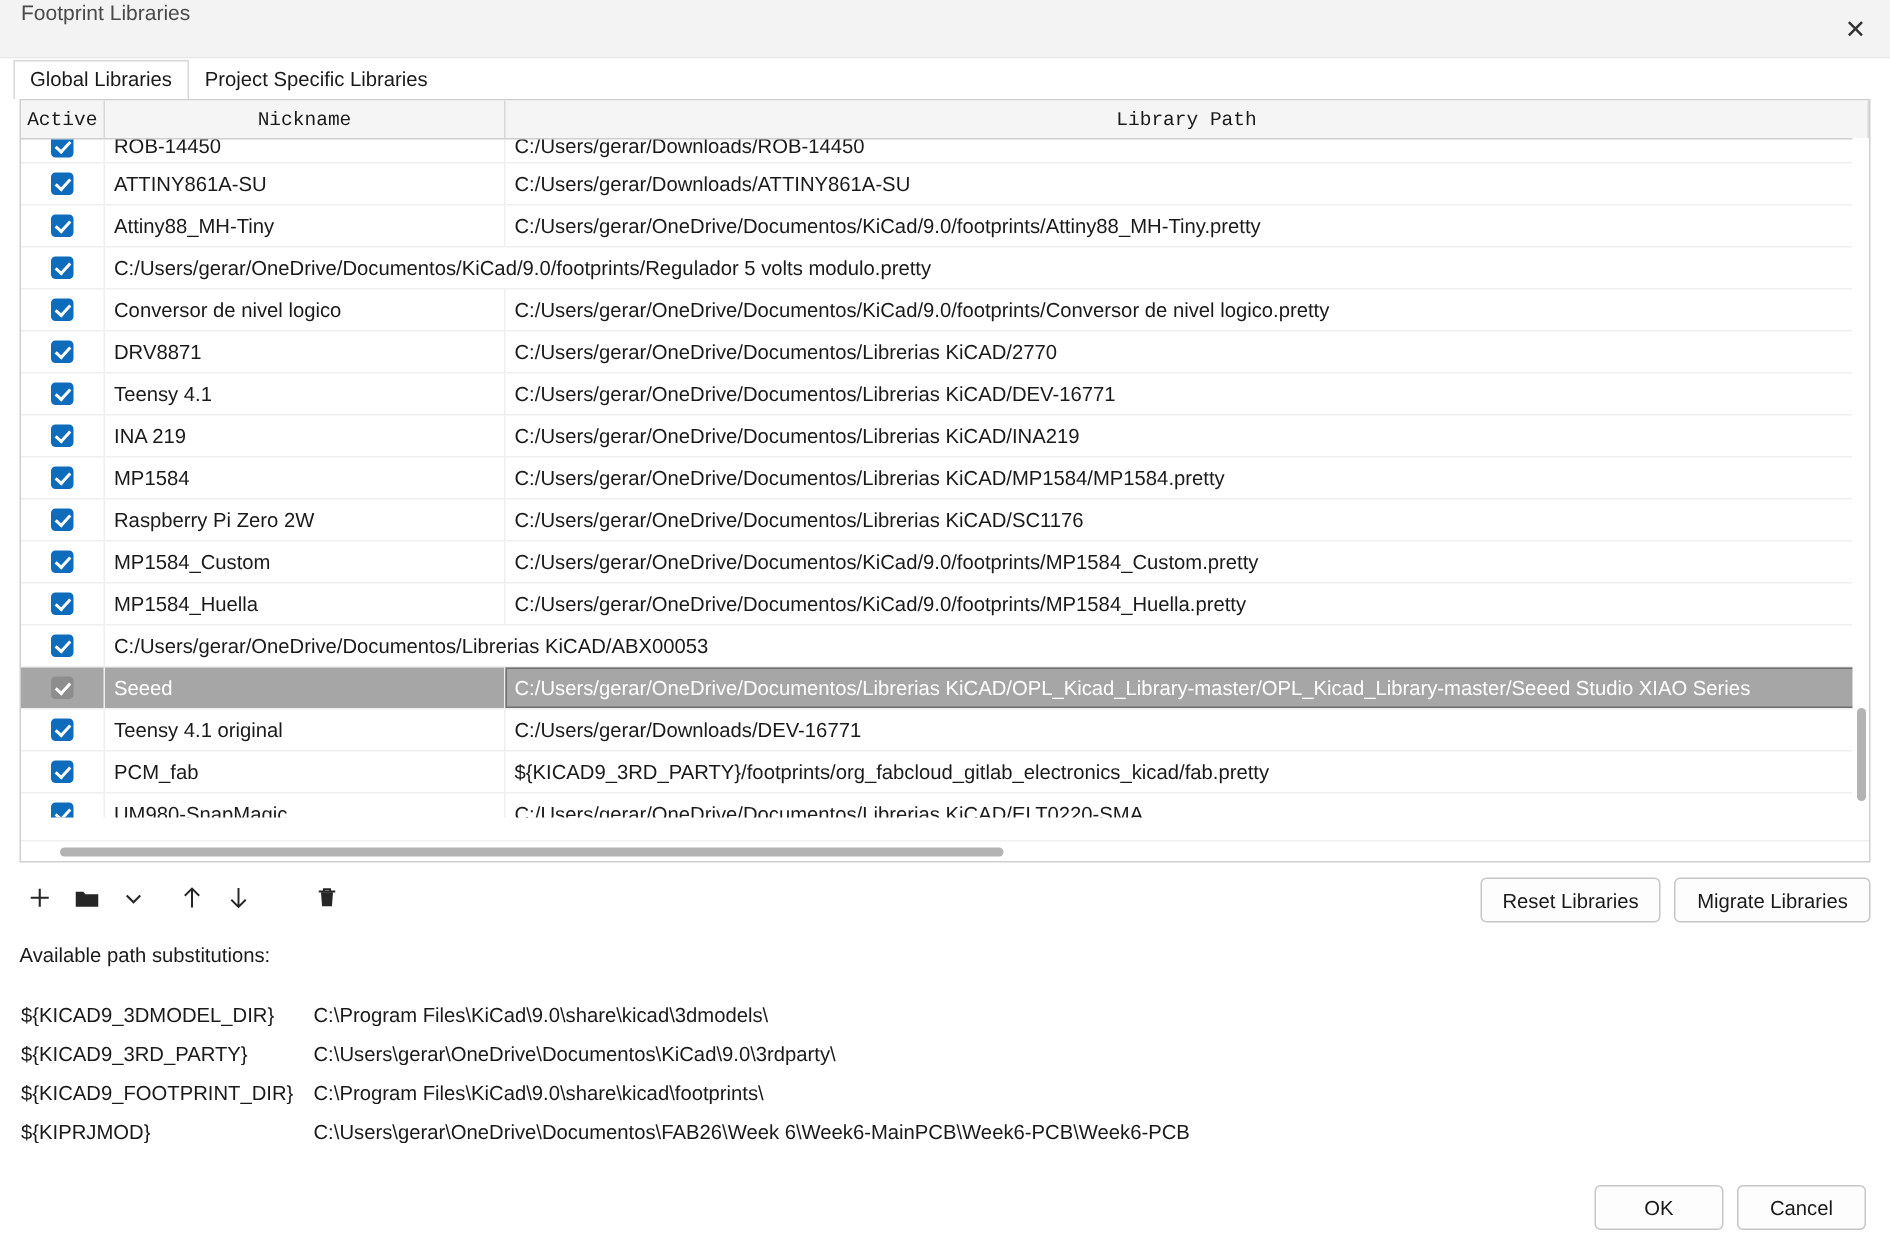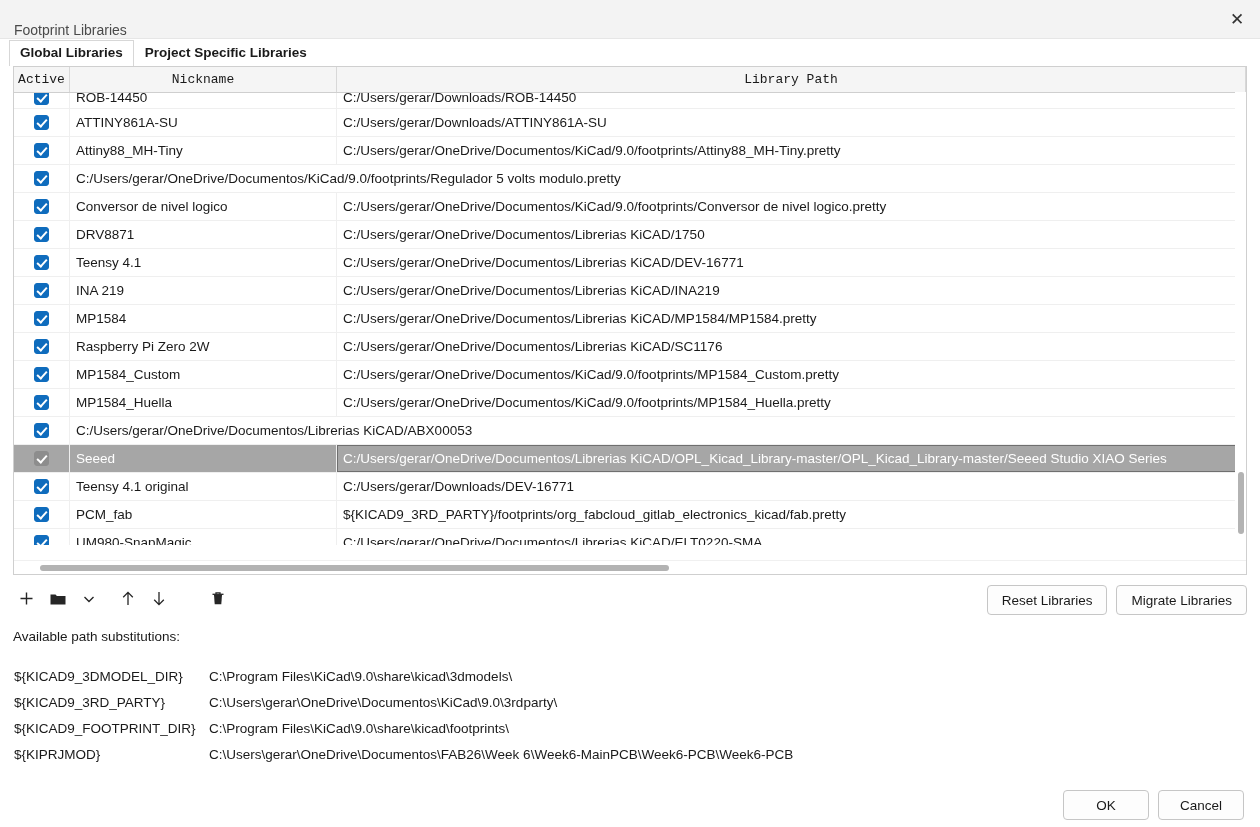--- a/index.html
+++ b/index.html
@@ -24,21 +24,21 @@
     flex-direction: column;
     background: #ffffff;
   }
   
   .titlebar {
     height: 38px;
     min-height: 38px;
     background: #f3f3f3;
     border-bottom: 1px solid #e6e6e6;
     display: flex;
-    align-items: flex-end;
+    align-items: flex-start;
     position: relative;
   }
   .titlebar .title {
     margin-left: 14px;
     font-size: 14px;
     color: #4a4a4a;
   }
   .close-btn {
     position: absolute;
     right: 0;
@@ -63,21 +63,20 @@
     position: relative;
   }
   .tab {
     padding: 3px 10px 5px 10px;
     font-size: 13.5px;
     color: #1a1a1a;
     border: 1px solid transparent;
     border-bottom: none;
     cursor: default;
     line-height: 17px;
-    font-weight: bold;
   }
   .tab.active {
     background: #ffffff;
     border-color: #d7d7d7;
     position: relative;
     z-index: 2;
   }
   
   .table-wrap {
     margin: 0 13px;
@@ -352,21 +351,21 @@
           </div>
         <div class="cell cell-nick">Conversor de nivel logico</div>
         <div class="cell cell-path">C:/Users/gerar/OneDrive/Documentos/KiCad/9.0/footprints/Conversor de nivel logico.pretty</div>
       </div>
 
       <div class="row">
         <div class="cell cell-active">
             <div class="cb"></div>
           </div>
         <div class="cell cell-nick">DRV8871</div>
-        <div class="cell cell-path">C:/Users/gerar/OneDrive/Documentos/Librerias KiCAD/1750</div>
+        <div class="cell cell-path">C:/Users/gerar/OneDrive/Documentos/Librerias KiCAD/2770</div>
       </div>
 
       <div class="row">
         <div class="cell cell-active">
             <div class="cb"></div>
           </div>
         <div class="cell cell-nick">Teensy 4.1</div>
         <div class="cell cell-path">C:/Users/gerar/OneDrive/Documentos/Librerias KiCAD/DEV-16771</div>
       </div>
 

